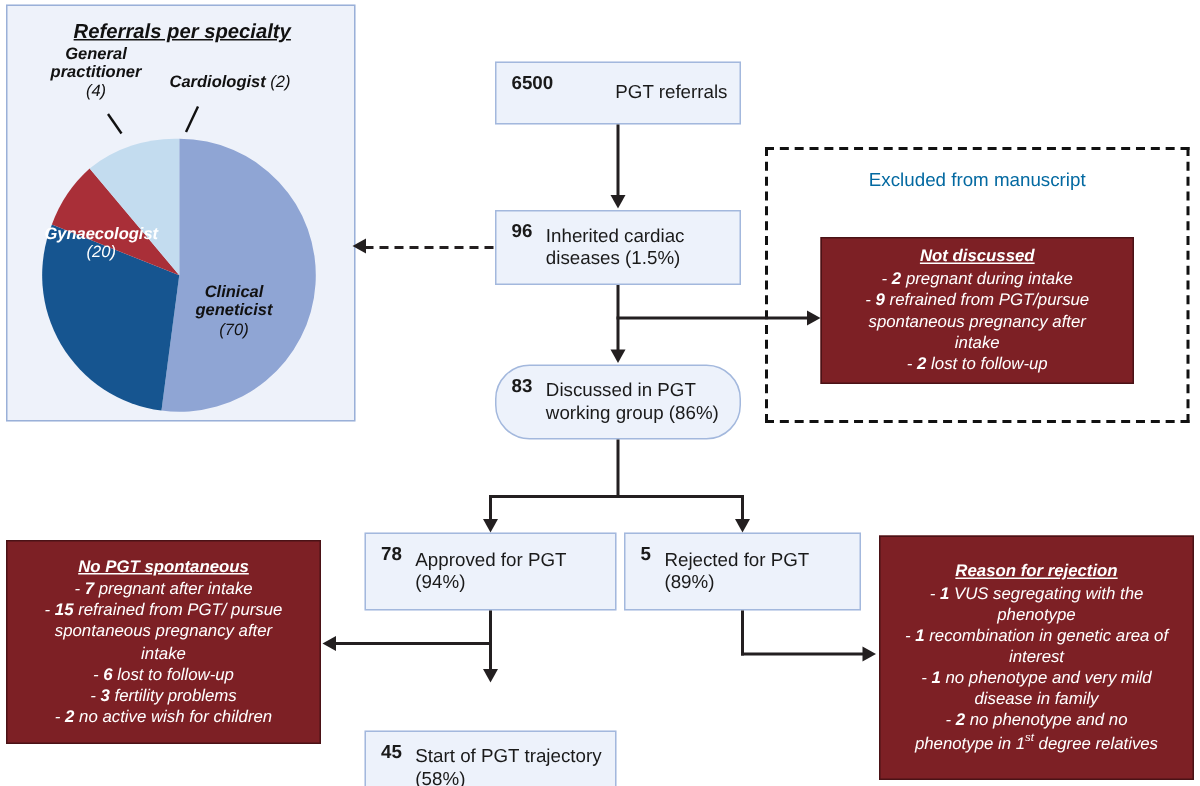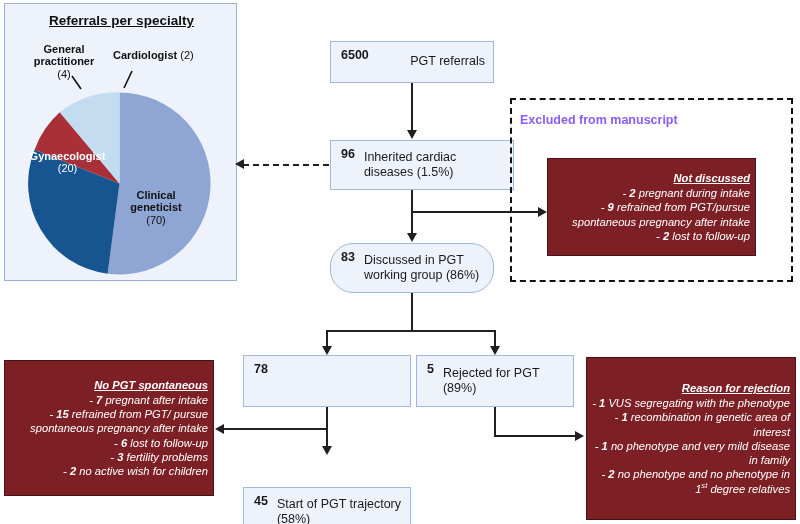--- a/index.html
+++ b/index.html
@@ -22,20 +22,21 @@
     height: 524px;
   }
   .abs { position: absolute; box-sizing: border-box; }
 
   
   .pie-panel {
     left: 4px; top: 3px;
     width: 233px; height: 278px;
     background: #eef2fa;
     border: 1px solid #9ab0d8;
+    font-style: italic;
   }
   .pie-title {
     position: absolute;
     left: 0; top: 9px;
     width: 233px;
     text-align: center;
     font-size: 13.5px;
     font-weight: bold;
     text-decoration: underline;
     color: #111;
@@ -77,46 +78,46 @@
   .fbox .txt { flex: 1; }
 
   
   .redbox {
     background: #7d2025;
     border: 1px solid #4a1216;
     color: #ffffff;
     font-style: italic;
     font-size: 11.2px;
     line-height: 1.26;
-    text-align: right;
-    padding: 7px 5px;
+    text-align: center;
+    padding: 7px 16px;
     display: flex;
     flex-direction: column;
     justify-content: center;
   }
   .redbox .rb-title {
     font-weight: bold;
     font-style: italic;
     text-decoration: underline;
     margin-bottom: 1px;
   }
   .redbox b { font-weight: bold; font-style: italic; }
 
   
   .dashed-region {
     border: 2px dashed #111111;
     background: transparent;
   }
   .excluded-title {
     position: absolute;
-    text-align: left;
+    text-align: center;
     font-size: 12.5px;
-    font-weight: bold;
+    font-weight: normal;
     line-height: 1.25;
-    color: #8b5cf6;
+    color: #0369a1;
   }
 
   
   .vline { background: #231f20; width: 2px; }
   .hline { background: #231f20; height: 2px; }
   .arrow-down {
     width: 0; height: 0;
     border-left: 5.5px solid transparent;
     border-right: 5.5px solid transparent;
     border-top: 9px solid #231f20;
@@ -158,21 +159,21 @@
 
         <path d="M 91.5 91.5 L 31.77 20.25 A 91 91 0 0 1 91.5 0.5 Z" fill="#c3dcef"></path>
       </svg>
     </div>
 
     <svg class="abs" style="left:0;top:0;width:233px;height:278px;pointer-events:none;">
       <line x1="76" y1="85" x2="67" y2="72" stroke="#111" stroke-width="1.6"></line>
       <line x1="119" y1="84" x2="127" y2="67" stroke="#111" stroke-width="1.6"></line>
     </svg>
 
-    <div class="pie-label" style="left:18px; top:39px; width:82px;">
+    <div class="pie-label" style="left:18px; top:26px; width:82px;">
       <span>General practitioner</span><br>
       <span class="cnt">(4)</span>
     </div>
 
     <div class="pie-label" style="left:108px; top:45px; width:120px; text-align:left;">
       <span>Cardiologist</span>
       <span class="cnt">(2)</span>
     </div>
 
     <div class="pie-label on-slice" style="left:10px; top:146px; width:105px;">
@@ -184,32 +185,33 @@
       <span>Clinical geneticist</span><br>
       <span class="cnt">(70)</span>
     </div>
   </div>
 
   <div class="abs fbox" style="left:330px; top:41px; width:164px; height:42px;text-align:right;">
     <span class="num">6500</span>
     <span class="txt">PGT referrals</span>
   </div>
 
-  <div class="abs fbox" style="left:330px; top:140px; width:184px; height:50px;">
+  <div class="abs fbox" style="left:330px; top:140px; width:164px; height:50px;">
     <span class="num">96</span>
     <span class="txt">Inherited cardiac diseases (1.5%)</span>
   </div>
 
   <div class="abs fbox" style="left:330px; top:243px; width:164px; height:50px;border-radius:23px;">
     <span class="num">83</span>
     <span class="txt">Discussed in PGT working group (86%)</span>
   </div>
 
   <div class="abs fbox" style="left:243px; top:355px; width:168px; height:52px;">
     <span class="num">78</span>
+    <span class="txt">Approved for PGT (94%)</span>
   </div>
 
   <div class="abs fbox" style="left:416px; top:355px; width:158px; height:52px;">
     <span class="num">5</span>
     <span class="txt">Rejected for PGT (89%)</span>
   </div>
 
   <div class="abs fbox" style="left:243px; top:458px; width:168px; height:50px;margin-top:29px;">
     <span class="num">45</span>
     <span class="txt">Start of PGT trajectory (58%)</span>

